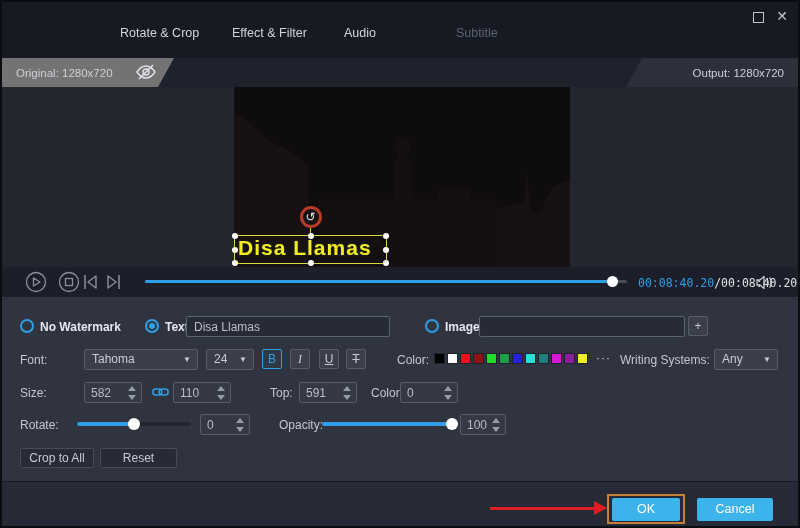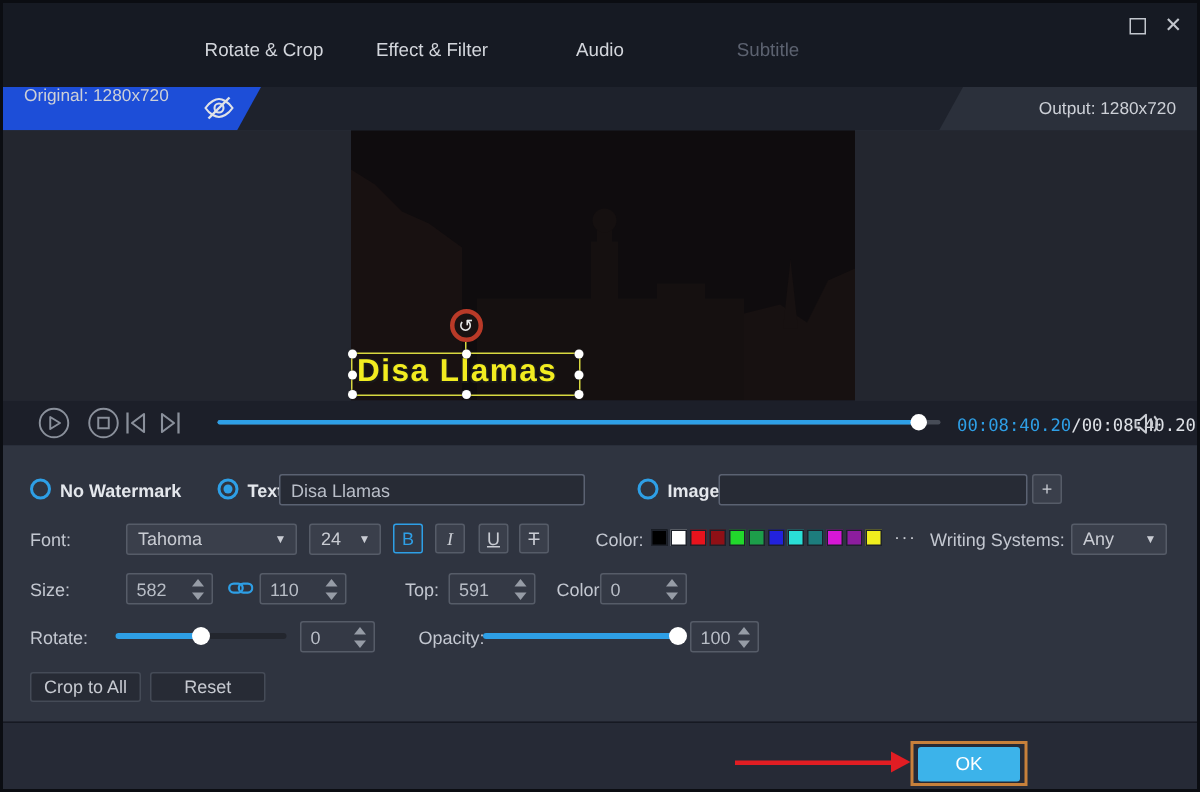--- a/index.html
+++ b/index.html
@@ -3,31 +3,31 @@
 <meta charset="utf-8">
 <style>
   * { margin:0; padding:0; box-sizing:border-box; }
   html,body { width:800px; height:528px; background:#0b0d12; font-family:"Liberation Sans", sans-serif; }
   .window { position:relative; width:800px; height:528px; background:#2f3440; border:2px solid #0b0d12; overflow:hidden; }
   .abs { position:absolute; }
 
   
   .tabbar { left:0; top:0; width:100%; height:56px; background:#161a23; }
   .tabs { left:118px; top:18px; display:flex; }
-  .tab { position:relative; width:112px; height:32px; line-height:26px; text-align:center; font-size:12.5px; color:#d3d6dc; cursor:default; }
+  .tab { position:relative; width:112px; height:32px; line-height:26px; font-size:12.5px; color:#d3d6dc; cursor:default; }
   .tab.active { color:#2e9fe6; }
   .tab.active .tab-underline { position:absolute; left:2px; right:2px; top:29px; height:3px; background:#2e9fe6; }
   .tab.disabled { color:#5c6270; }
   .win-controls { right:10px; top:7px; display:flex; gap:12px; align-items:center; }
   .btn-max { width:11px; height:11px; border:1.5px solid #c2c6cd; margin-top:2px; }
   .btn-close { color:#c2c6cd; font-size:14px; line-height:14px; }
 
   
   .infostrip { left:0; top:56px; width:100%; height:29px; background:#1e222c; }
-  .info-left { left:0; top:0; width:172px; height:100%; background:#1d4ed8; clip-path:polygon(0 0,100% 0,calc(100% - 16px) 100%,0 100%); display:flex; }
+  .info-left { left:0; top:0; width:172px; height:100%; background:#737373; clip-path:polygon(0 0,100% 0,calc(100% - 16px) 100%,0 100%); display:flex; align-items:center; }
   .info-right { right:0; top:0; width:172px; height:100%; background:#2b303b; clip-path:polygon(16px 0,100% 0,100% 100%,0 100%); display:flex; align-items:center; justify-content:flex-end; }
   .info-label { font-size:11.5px; color:#cdd0d7; padding:0 14px; }
   .eye-wrap { position:absolute; left:132px; top:4px; width:24px; height:20px; }
   .info-title { left:172px; right:172px; top:0; height:100%; display:flex; align-items:center; justify-content:center; font-size:12px; color:#e3e5ea; white-space:nowrap; }
 
   
   .preview { left:0; top:85px; width:100%; height:180px; background:#23262f; }
   .video-frame { left:232px; top:0; width:336px; height:180px; background:#0f0c0e; overflow:hidden; }
 
   .wm-box { left:232px; top:148px; width:153px; height:29px; border:1px solid #d8d840; }
@@ -309,15 +309,16 @@
       <div class="panel-btn" style="left:18px;width:74px">Crop to All</div>
       <div class="panel-btn" style="left:98px;width:77px">Reset</div>
     </div>
   </div>
 
   <div class="abs footer">
     <div class="abs arrow-line"></div>
     <div class="abs arrow-head"></div>
     <div class="abs annot-box"></div>
     <div class="btn-blue btn-ok">OK</div>
+    <div class="btn-blue btn-cancel">Cancel</div>
   </div>
 
 </div>
 
 </body></html>

